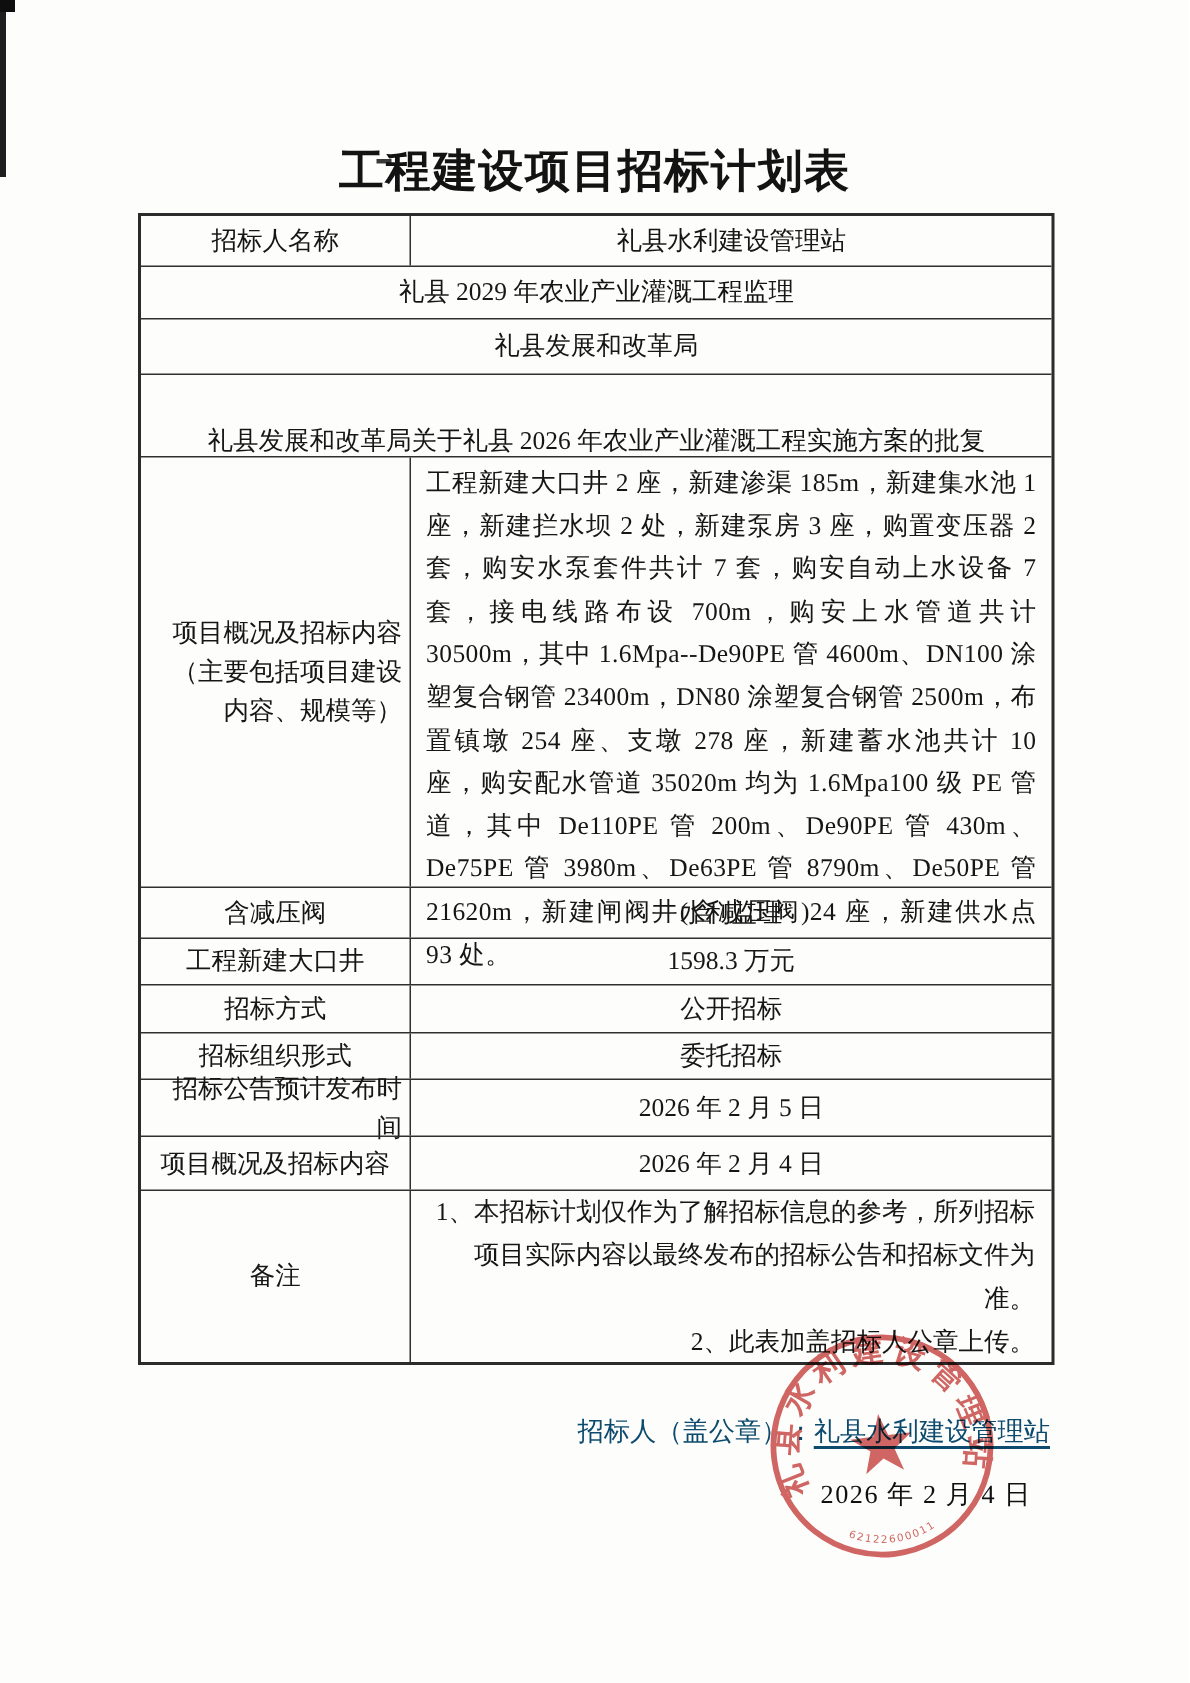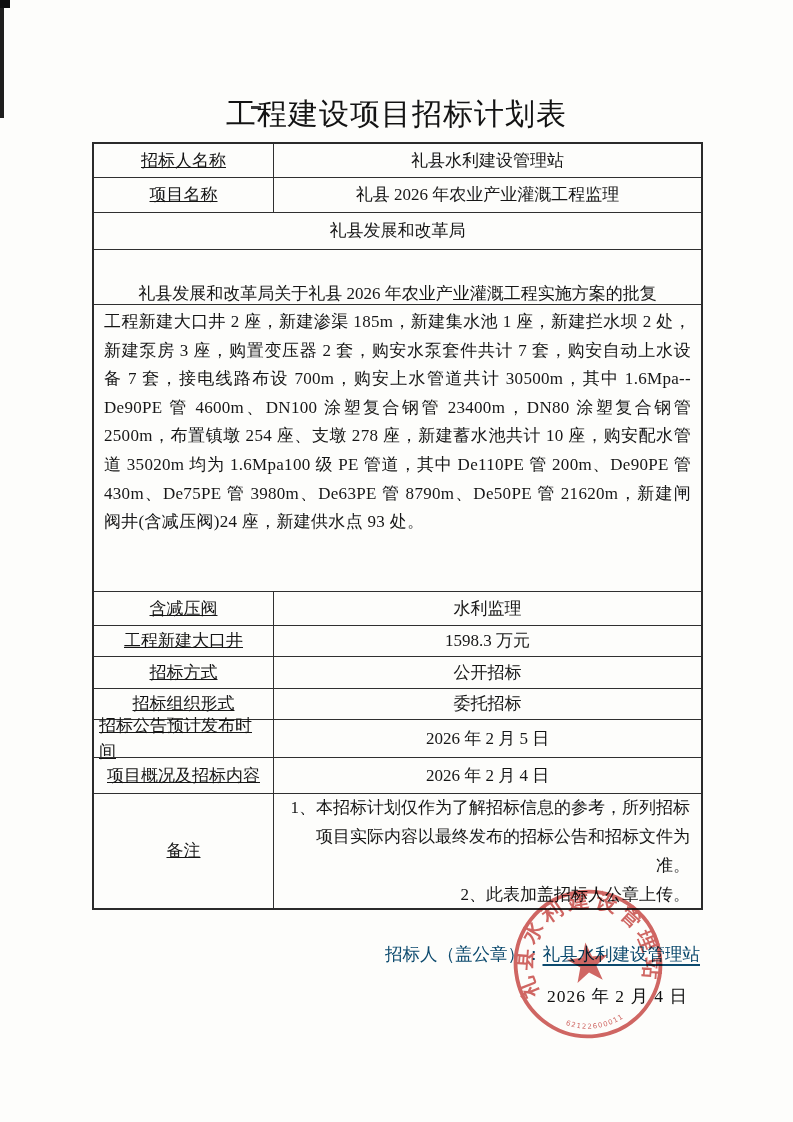--- a/index.html
+++ b/index.html
@@ -9,35 +9,35 @@
     font-family:"Liberation Serif","DejaVu Serif",serif;
     color:#161616;
   }
   
   .edge-line{position:absolute;left:0;top:0;width:4px;height:118px;background:#1e1e1e;}
   .edge-blob{position:absolute;left:0;top:0;width:10px;height:8px;background:#0e0e0e;}
   .dash-mark{position:absolute;left:251px;top:106px;width:10px;height:3px;background:#3a3a3a;}
   
   .doc-title{
     position:absolute;top:94px;left:0;width:100%;
-    text-align:center;font-size:30px;font-weight:normal;letter-spacing:1px;color:#131313;
+    text-align:center;font-size:30px;font-weight:bold;letter-spacing:1px;color:#131313;
   }
   
   .bid-table{
     position:absolute;left:92px;top:142px;width:611px;
     border:2px solid #2b2b2b;box-sizing:border-box;
     display:flex;flex-direction:column;background:transparent;
   }
   .row{display:flex;box-sizing:border-box;}
   .row + .row{border-top:1.5px solid #303030;}
   .label-cell{
     width:180px;flex:0 0 180px;box-sizing:border-box;
     border-right:1.5px solid #303030;
     display:flex;align-items:center;justify-content:center;
-    text-align:left;font-size:17px;line-height:26px;padding:0 5px;text-decoration:underline;
+    text-align:right;font-size:17px;line-height:26px;padding:0 5px;
   }
   .value-cell{
     flex:1;box-sizing:border-box;
     display:flex;align-items:center;justify-content:center;
     text-align:center;font-size:17px;line-height:26px;padding:0 9px;
   }
   .value-cell.two-line{line-height:27px;margin-top:32px;}
   .value-cell.long-text{
     align-items:flex-start;justify-content:flex-start;
     text-align:justify;line-height:28.6px;letter-spacing:0.3px;
@@ -71,33 +71,33 @@
   <div class="doc-title">工程建设项目招标计划表</div>
 
   <div class="bid-table">
 
     <div class="row" style="height:33px">
       <div class="label-cell">招标人名称</div>
       <div class="value-cell">礼县水利建设管理站</div>
     </div>
 
     <div class="row" style="height:35px">
-      <div class="label-cell">项目名称</div>
-      <div class="value-cell">礼县 2026 年农业产业灌溉工程监理</div>
+      <div class="value-cell">礼县 2029 年农业产业灌溉工程监理</div>
     </div>
 
     <div class="row" style="height:37px">
       <div class="value-cell">礼县发展和改革局</div>
     </div>
 
     <div class="row" style="height:55px">
       <div class="value-cell two-line">礼县发展和改革局关于礼县 2026 年农业产业灌溉工程实施方案的批复</div>
     </div>
 
     <div class="row" style="height:287px">
+      <div class="label-cell">项目概况及招标内容（主要包括项目建设内容、规模等）</div>
       <div class="value-cell long-text">工程新建大口井 2 座，新建渗渠 185m，新建集水池 1 座，新建拦水坝 2 处，新建泵房 3 座，购置变压器 2 套，购安水泵套件共计 7 套，购安自动上水设备 7 套，接电线路布设 700m，购安上水管道共计 30500m，其中 1.6Mpa--De90PE 管 4600m、DN100 涂塑复合钢管 23400m，DN80 涂塑复合钢管 2500m，布置镇墩 254 座、支墩 278 座，新建蓄水池共计 10 座，购安配水管道 35020m 均为 1.6Mpa100 级 PE 管道，其中 De110PE 管 200m、De90PE 管 430m、De75PE 管 3980m、De63PE 管 8790m、De50PE 管 21620m，新建闸阀井(含减压阀)24 座，新建供水点 93 处。</div>
     </div>
 
     <div class="row" style="height:34px">
       <div class="label-cell">含减压阀</div>
       <div class="value-cell">水利监理</div>
     </div>
 
     <div class="row" style="height:31px">
       <div class="label-cell">工程新建大口井</div>

